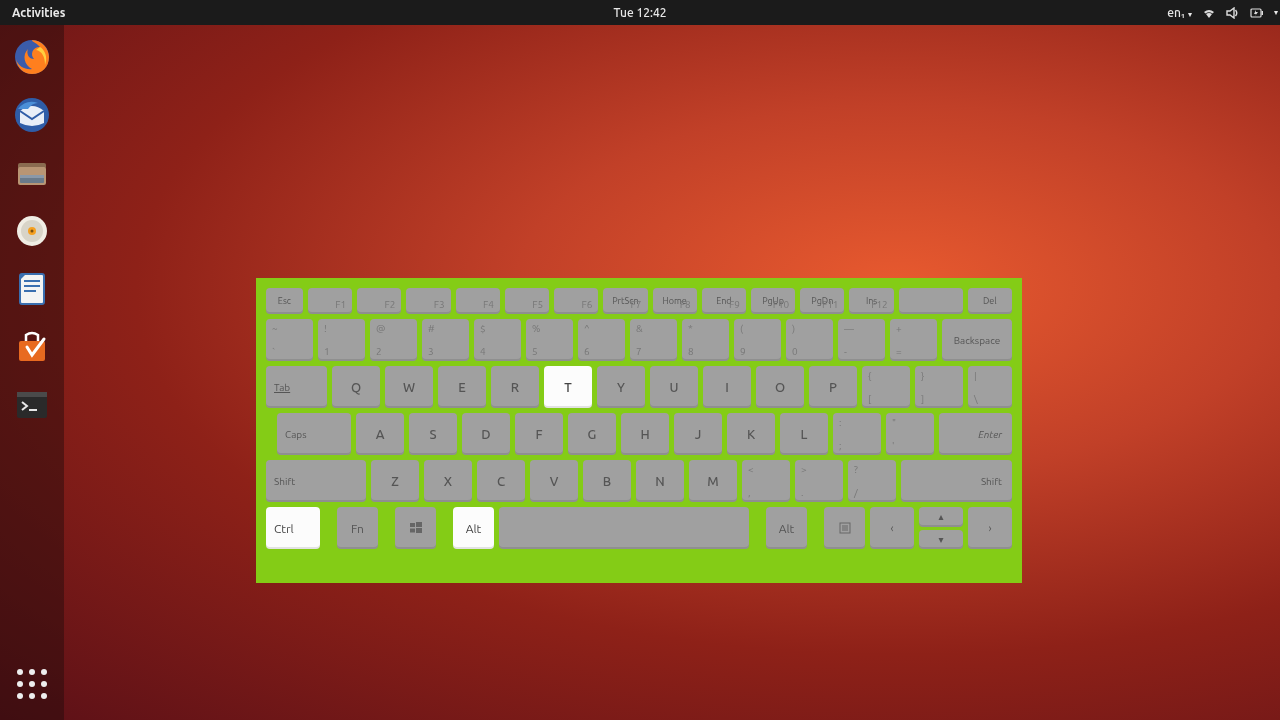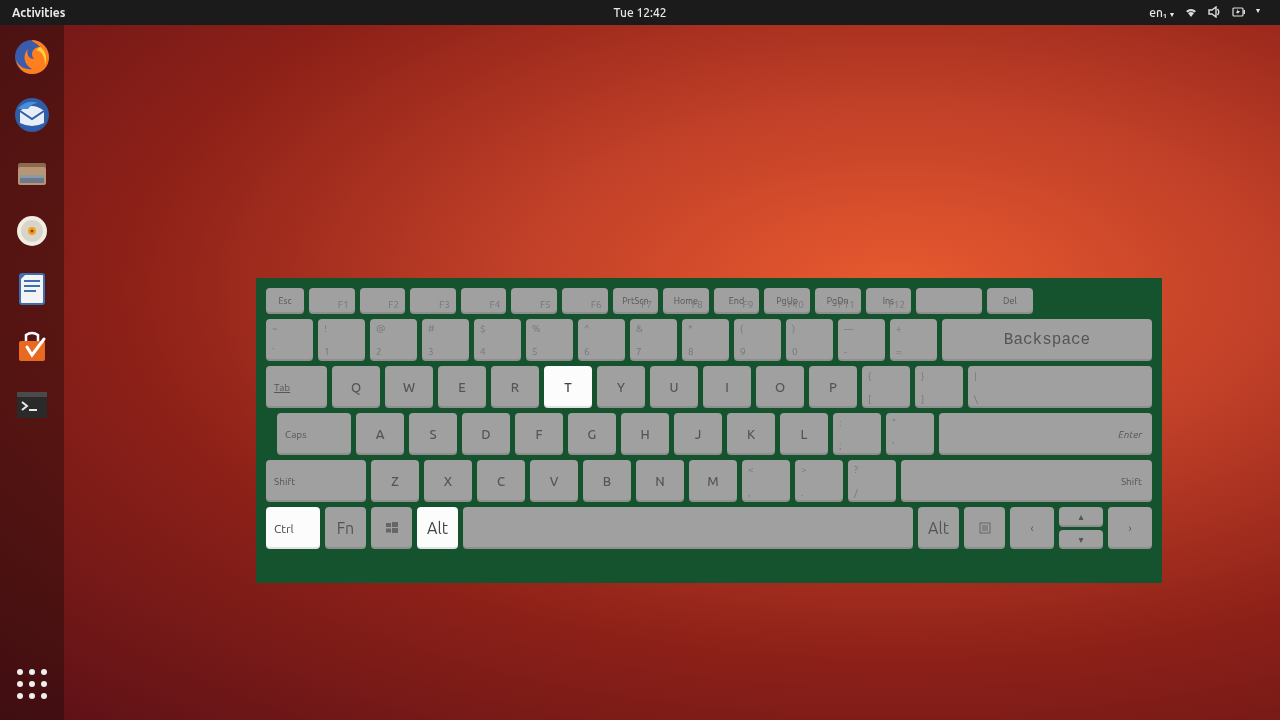--- a/index.html
+++ b/index.html
@@ -8,62 +8,62 @@
   background: radial-gradient(ellipse at 70% 40%, #e85a2f 0%, #c14028 30%, #8e2118 60%, #5b1017 100%);
   position: relative;
 }
 .topbar {
   position: absolute; top: 0; left: 0; right: 0; height: 25px;
   background: #1b1b1b; color: #e8e8e8; display: flex; align-items: center;
   font-size: 12px; font-weight: 500; z-index: 10;
 }
 .topbar .activities { padding: 0 12px; cursor: pointer; font-weight: bold; }
 .topbar .clock { position: absolute; left: 50%; transform: translateX(-50%); }
-.topbar .status { margin-left: auto; display: flex; gap: 10px; padding-right: 20px; }
+.topbar .status { margin-left: auto; display: flex; align-items: center; gap: 10px; padding-right: 2px; }
 .topbar .tri { font-size: 8px; }
 .dock {
   position: absolute; top: 25px; left: 0; bottom: 0; width: 64px;
   background: rgba(30,10,10,0.45); display: flex; flex-direction: column;
   align-items: center; padding-top: 10px; gap: 14px;
 }
 .dock .icon { width: 44px; height: 44px; border-radius: 6px; display: flex; align-items: center; justify-content: center; cursor: pointer; }
 .dock .apps { margin-top: auto; margin-bottom: 14px; width: 44px; height: 44px; display: grid; grid-template-columns: repeat(3,6px); grid-template-rows: repeat(3,6px); gap: 6px; align-content: center; justify-content: center; cursor: pointer; }
 .dock .apps span { background: #eee; width: 6px; height: 6px; border-radius: 50%; }
 .keyboard {
-  position: absolute; left: 256px; top: 278px; width: 906px; height: 305px;
-  background: #14532d; padding: 10px; display: flex; flex-direction: column; gap: 5px; text-align: center;
+  position: absolute; left: 256px; top: 278px; width: 766px; height: 305px;
+  background: #84cc16; padding: 10px; display: flex; flex-direction: column; gap: 5px; text-align: center;
 }
 .krow { display: flex; gap: 5px; }
 .key {
   background: #a0a0a0; border-radius: 4px; color: #555; font-size: 11px;
   display: flex; align-items: center; justify-content: center; position: relative;
   box-shadow: inset 0 -2px 0 rgba(0,0,0,0.1);
 }
 .key.pressed { background: #fcfcfc; color: #444; }
 .key .sub { position: absolute; font-size: 10px; color: #777; }
 .key .tl { top: 4px; left: 6px; } .key .bl { bottom: 4px; left: 6px; } .key .br { bottom: 4px; right: 6px; }
 .key .cc { font-size: 13px; font-weight: 500; }
 .r0 .key { height: 26px; width: 45.6px; font-size: 9px; }
 .r0 .key.esc { width: 38px; }
 .r0 .key.wide { width: 66px; }
 .r1 .key { height: 42px; width: 47px; }
-.r1 .key.bksp { flex: 1; font-size: 16px; font-family: Liberation Mono, monospace; }
+.r1 .key.bksp { flex: 1; font-size: 10px; }
 .r2 .key { height: 42px; width: 48px; }
 .r2 .key.tab { width: 61px; font-size: 10px; justify-content: flex-start; padding-left: 8px; text-decoration: underline; }
 .r2 .key.bslash { flex: 1; }
 .r3 .key { height: 42px; width: 48px; }
 .r3 .key.caps { width: 74px; font-size: 10px; justify-content: flex-start; padding-left: 8px; margin-left: 11px; }
 .r3 .key.enter { flex: 1; font-size: 10px; justify-content: flex-end; padding-right: 10px; font-style: italic; }
 .r4 .key { height: 42px; width: 48px; }
 .r4 .key.lshift { width: 100px; font-size: 10px; justify-content: flex-start; padding-left: 8px; }
 .r4 .key.rshift { flex: 1; font-size: 10px; justify-content: flex-end; padding-right: 10px; }
 .r5 { height: 42px; }
 .r5 .key { height: 42px; }
 .r5 .key.ctrl { width: 54px; font-size: 12px; justify-content: flex-start; padding-left: 8px;}
-.r5 .key.mod { width: 41px; font-size: 16px; }
+.r5 .key.mod { width: 41px; font-size: 12px; margin-left: 12px; }
 .r5 .key.space { flex: 1; }
 .r5 .key.arrow { width: 44px; }
 .r5 .updown { width: 44px; display: flex; flex-direction: column; gap: 3px; }
 .r5 .updown .key { height: 19.5px; width: 44px; }
 svg { display: block; }
 </style>
 </head>
 <body>
 
 <div class="topbar">

